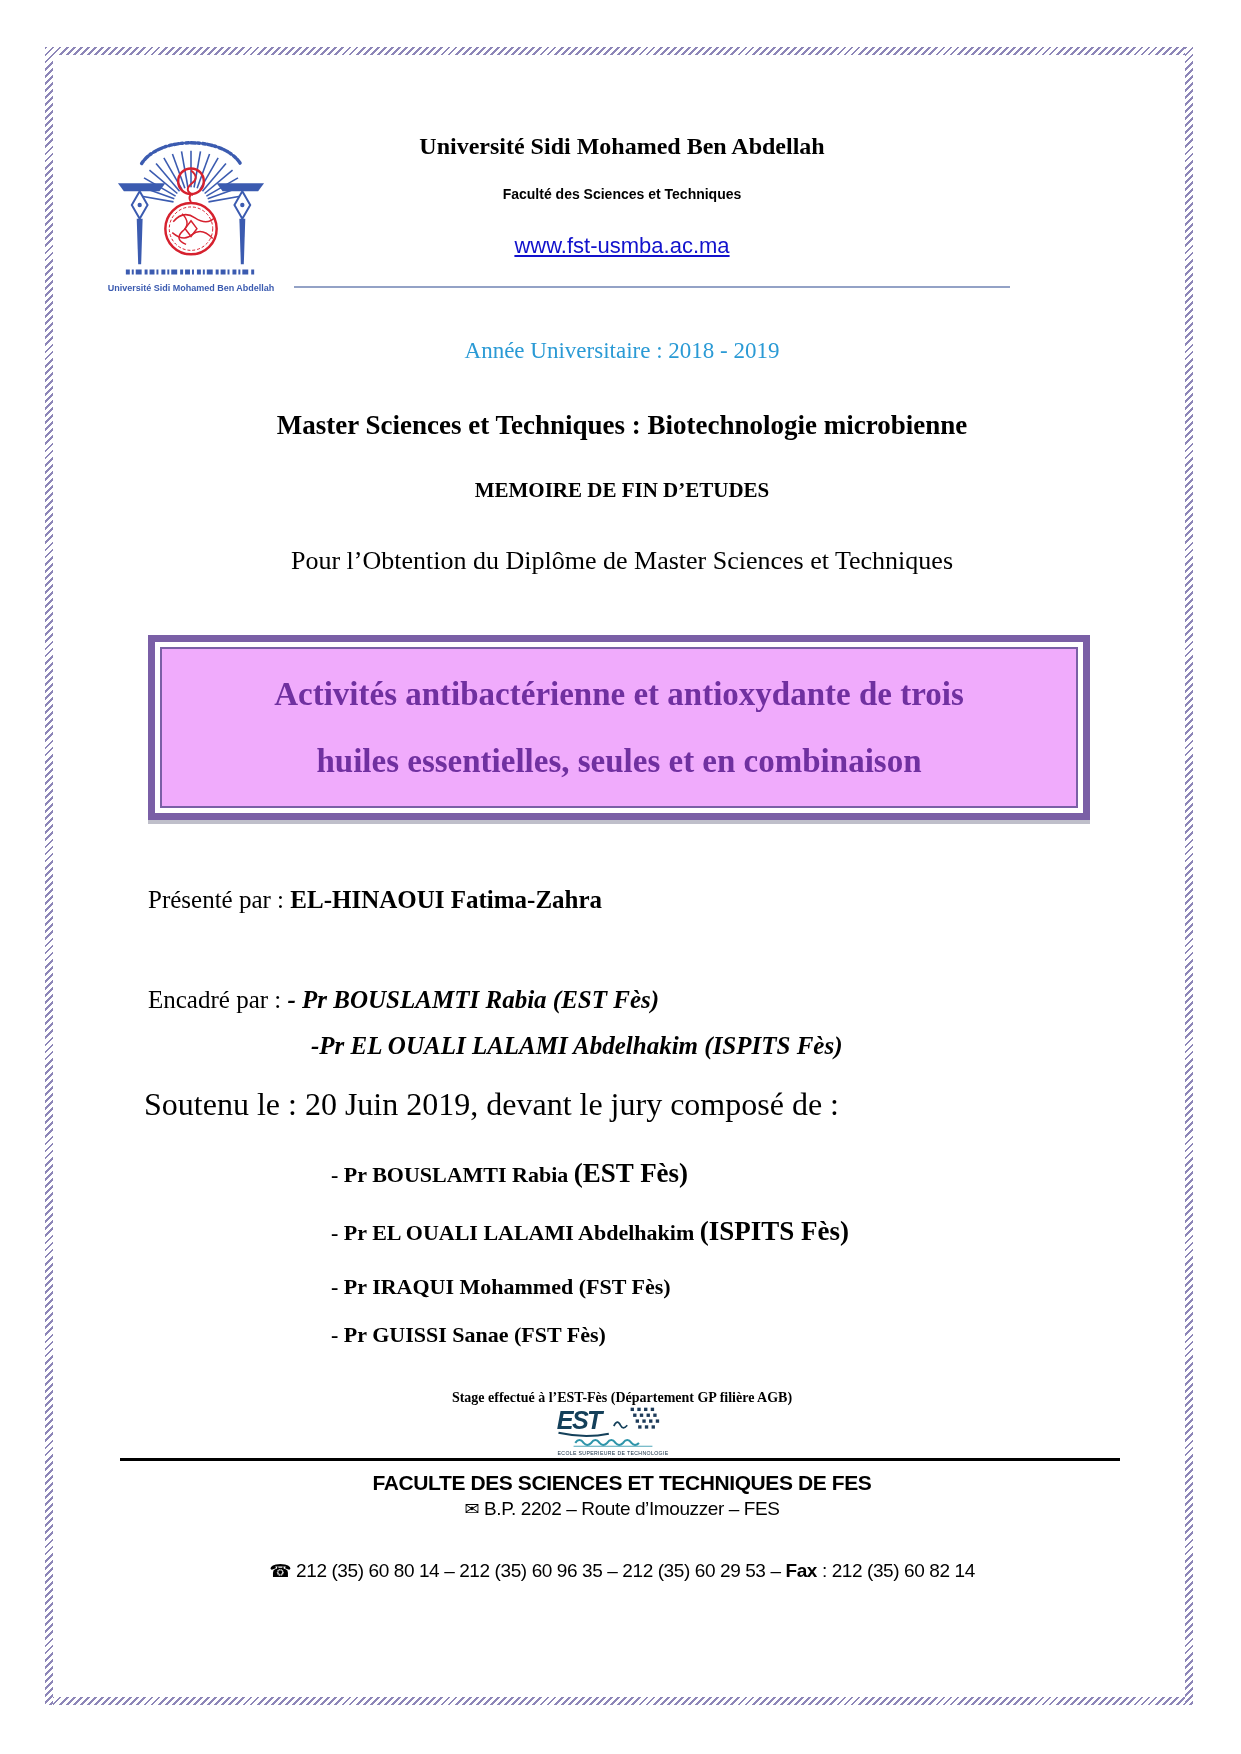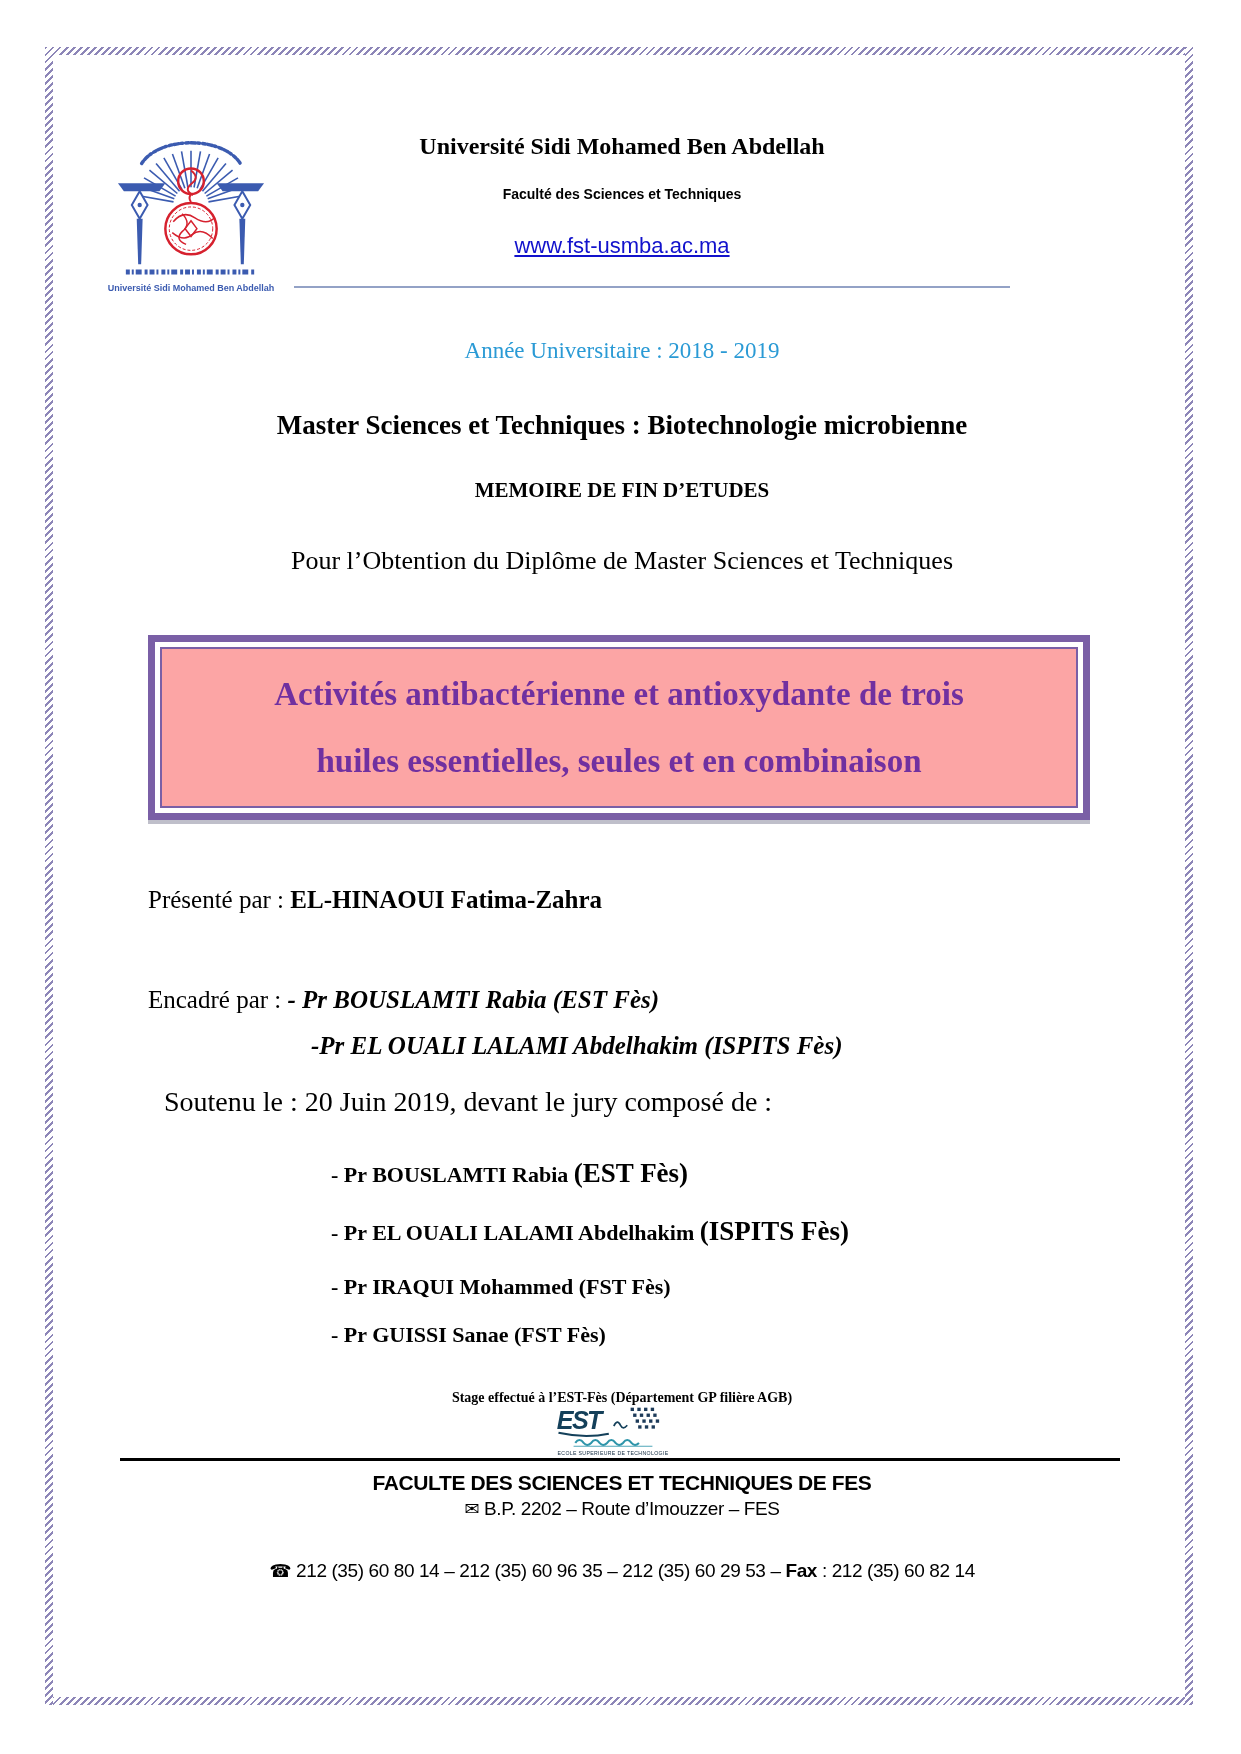--- a/index.html
+++ b/index.html
@@ -27,31 +27,31 @@
 
   .master-line { top:410px; font-size:27px; font-weight:bold; }
   .memoire-line { top:478px; font-size:21px; font-weight:bold; }
   .pour-line { top:546px; font-size:26px; }
 
   .title-box {
     left:148px; top:635px; width:942px; height:185px; box-sizing:border-box;
     border:7px solid #7a5fa6;
     box-shadow: 0 4px 0 #bfbfca, inset 0 0 0 5px #ffffff, inset 0 0 0 7px #7a5fa6;
     display:flex; flex-direction:column; justify-content:center; align-items:center;
-    gap:30px; padding:0 20px; background:#fca5a5;
+    gap:30px; padding:0 20px; background:#f0abfc;
   }
   .title-box .t-line { font-size:33px; font-weight:bold; color:#7030A0; line-height:1.1; white-space:nowrap; }
 
   .para { font-size:25px; }
   .presente-line { left:148px; top:886px; }
   .presente-line b { font-weight:bold; }
   .encadre-line { left:148px; top:986px; }
   .bi { font-weight:bold; font-style:italic; }
   .encadre-line2 { left:311px; top:1032px; }
-  .soutenu-line { left:164px; top:1086px; font-size:28px; }
+  .soutenu-line { left:144px; top:1086px; font-size:32px; }
 
   .jury-row { left:331px; font-weight:bold; font-size:22px; white-space:nowrap; }
   .jury-row .aff-lg { font-size:27px; }
   .jury-0 { top:1158px; } .jury-1 { top:1216px; } .jury-2 { top:1274px; } .jury-3 { top:1322px; }
 
   .stage-line { top:1390px; font-size:14px; font-weight:bold; }
 
   .est-logo { left:548px; top:1406px; width:130px; height:52px; }
 
   .footer-rule { left:120px; top:1458px; width:1000px; height:3px; background:#000; }

